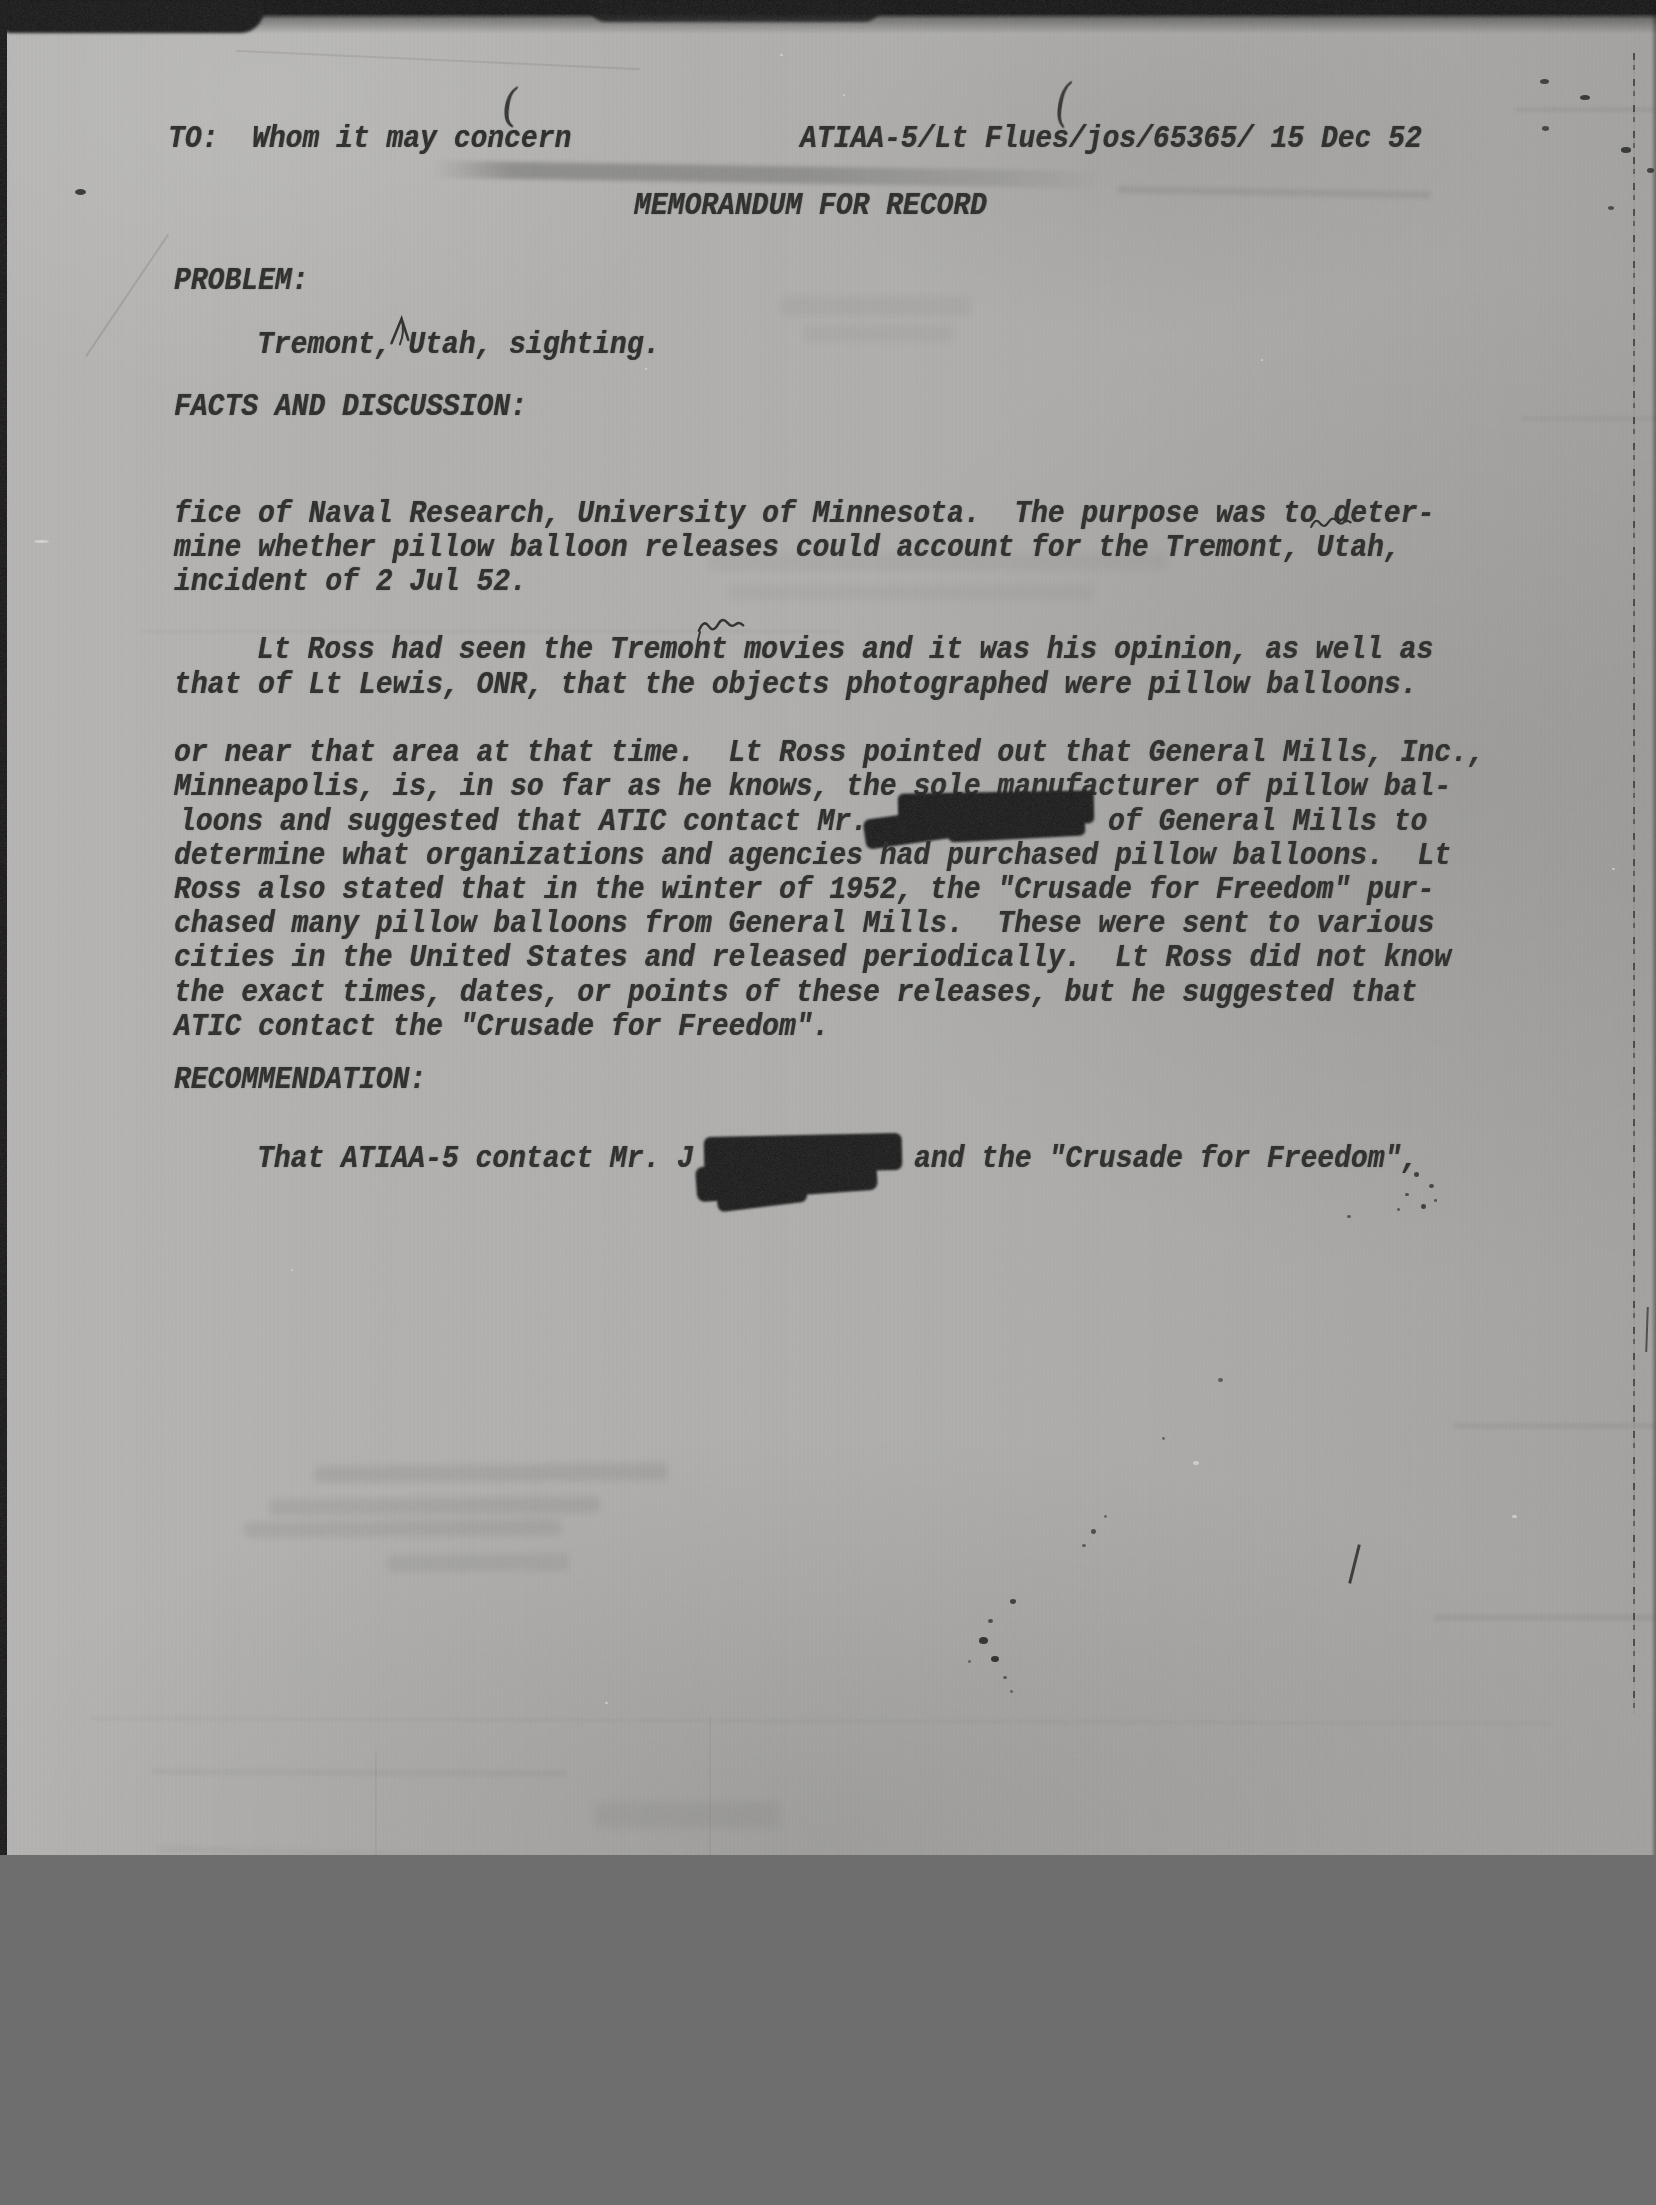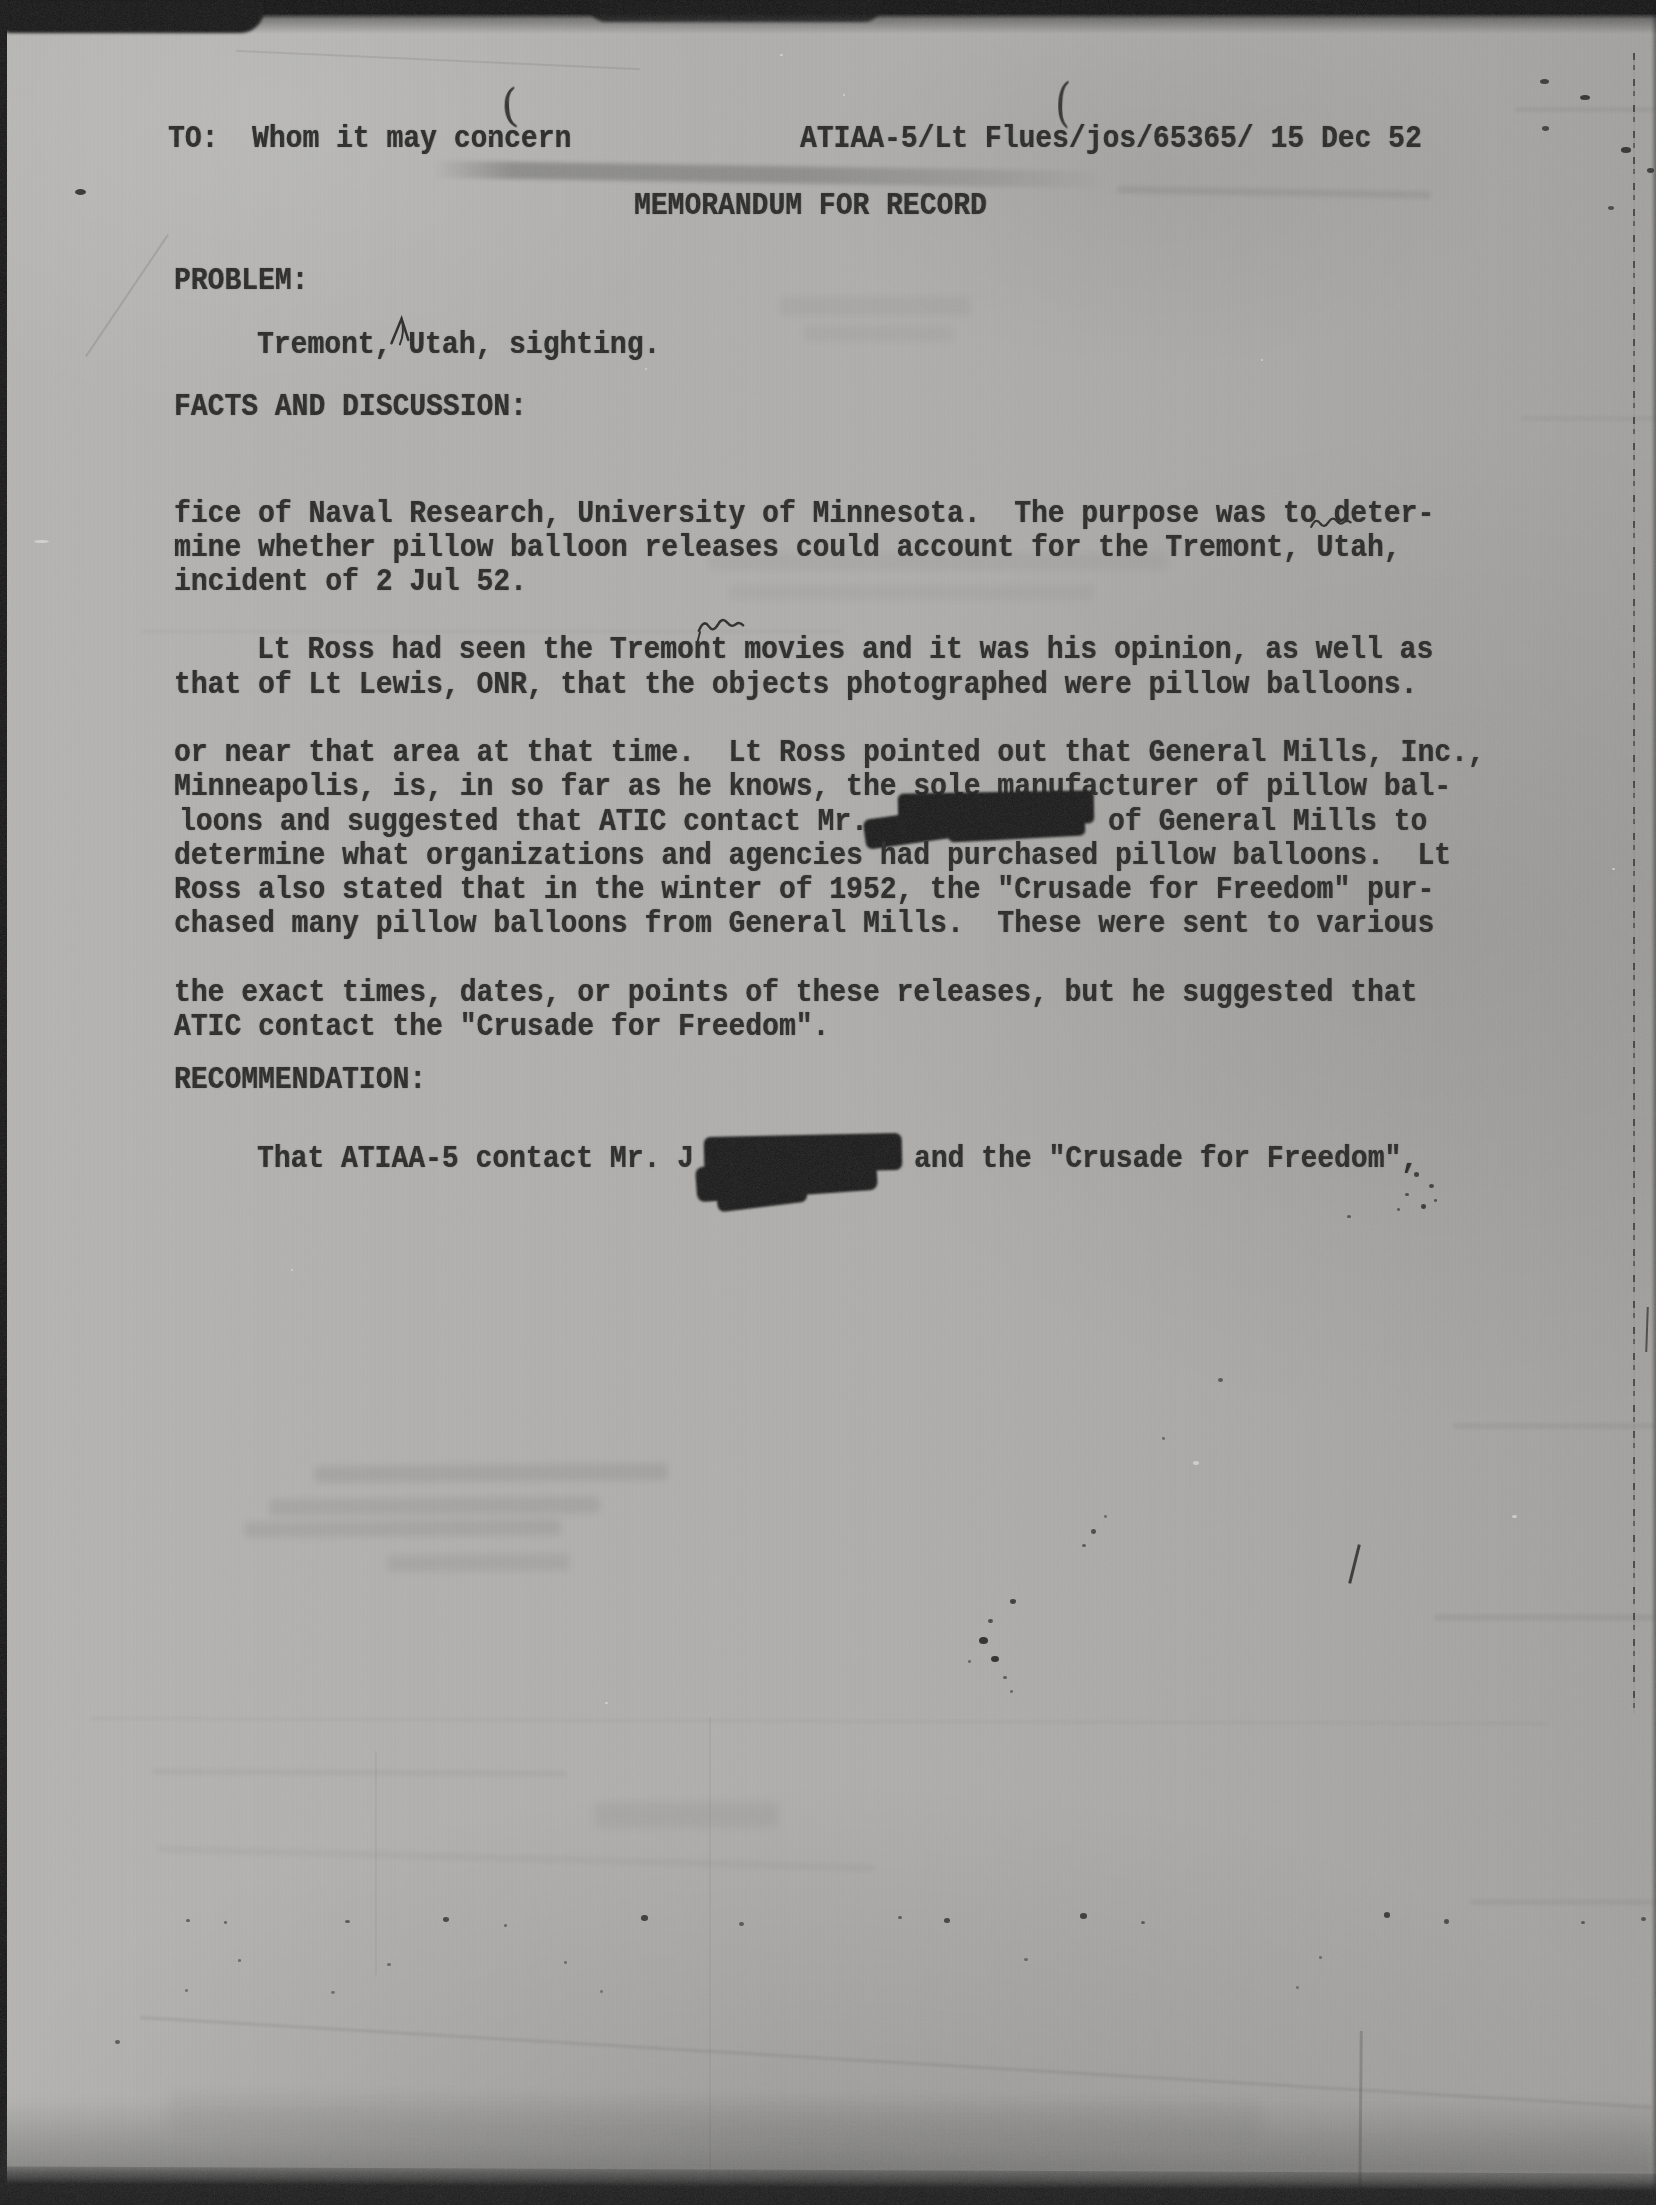--- a/index.html
+++ b/index.html
@@ -1,24 +1,25 @@
 <!DOCTYPE html>
 <html style="font-size:9px"><head>
 <meta charset="utf-8">
 <style>
   html,body{margin:0;padding:0;background:#6e6e6e;}
   #scan{
-    position:relative;width:1656px;height:2205px;overflow:hidden;
+    position:relative;width:1656px;height:1855px;overflow:hidden;
     background:
       radial-gradient(729px 505px at 16% 5%, rgba(255,255,255,.12), transparent 62%),
       radial-gradient(954px 729px at 88% 42%, rgba(0,0,0,.07), transparent 70%),
       radial-gradient(1235px 561px at 50% 99%, rgba(0,0,0,.12), transparent 72%),
       radial-gradient(505px 281px at 70% 8%, rgba(0,0,0,.05), transparent 70%),
       linear-gradient(90deg,#b4b3b1 0%,#b0afad 25%,#adacaa 55%,#a6a5a3 80%,#9f9e9c 100%);
     font-family:"Liberation Mono","DejaVu Sans Mono",monospace;
+    font-style:italic;
   }
   .banding{position:absolute;inset:0;opacity:.45;
     background:repeating-linear-gradient(90deg, rgba(0,0,0,.02) 0 1.7px, rgba(255,255,255,.015) 1.7px 3.9px);}
   .tw{position:absolute;font-size:28px;font-weight:700;color:#1a1a19;white-space:pre;
       text-shadow:0 0.6px 1.1px rgba(20,20,20,.55), 0.6px 0 0.6px rgba(35,35,35,.4);}
   .ty{display:inline-block;transform:scaleY(1.12);transform-origin:0 0;filter:blur(0.2px);}
   .blob{position:absolute;}
   .blob div{position:absolute;background:#0b0b0b;filter:blur(0.9px);}
   .ghost{position:absolute;background:#303030;border-radius:4.5px;}
   .spk{position:absolute;background:#101010;border-radius:50%;filter:blur(0.4px);}
@@ -69,20 +70,21 @@
   <div class="blob" style="left:864px;top:792px;width:230px;height:56px" title="redacted name">
     <div style="left:34px;top:0;width:196px;height:33px;border-radius:5.6px;transform:rotate(-1deg)"></div>
     <div style="left:0;top:19px;width:129px;height:30px;border-radius:6.7px;transform:rotate(-8deg)"></div>
     <div style="left:84px;top:22.4px;width:137px;height:25px;border-radius:5.6px;transform:rotate(-3deg)"></div>
   </div>
   <div class="tw" style="left:1108px;top:804px"><span class="ty">of General Mills to</span></div>
 
   <div class="tw" style="left:174px;top:838px"><span class="ty">determine what organizations and agencies had purchased pillow balloons.  Lt</span></div>
   <div class="tw" style="left:174px;top:872px"><span class="ty">Ross also stated that in the winter of 1952, the "Crusade for Freedom" pur-</span></div>
   <div class="tw" style="left:174px;top:906px"><span class="ty">chased many pillow balloons from General Mills.  These were sent to various</span></div>
+  <div class="tw" style="left:174px;top:940px"><span class="ty">cities in the United States and released periodically.  Lt Ross did not know</span></div>
   <div class="tw" style="left:174px;top:975px"><span class="ty">the exact times, dates, or points of these releases, but he suggested that</span></div>
   <div class="tw" style="left:174px;top:1009px"><span class="ty">ATIC contact the "Crusade for Freedom".</span></div>
 
   <div class="tw" style="left:174px;top:1062px"><span class="ty">RECOMMENDATION:</span></div>
 
   <div class="tw" style="left:257px;top:1141px"><span class="ty">That ATIAA-5 contact Mr. J</span></div>
   <div class="blob" style="left:696px;top:1132px;width:219px;height:81px" title="redacted name">
     <div style="left:7.9px;top:3.4px;width:198px;height:37px;border-radius:6.7px;transform:rotate(-1.2deg)"></div>
     <div style="left:0;top:29px;width:181px;height:35px;border-radius:7.9px;transform:rotate(-4deg)"></div>
     <div style="left:21.3px;top:57px;width:90px;height:18px;border-radius:6.7px;transform:rotate(-7deg)"></div>

